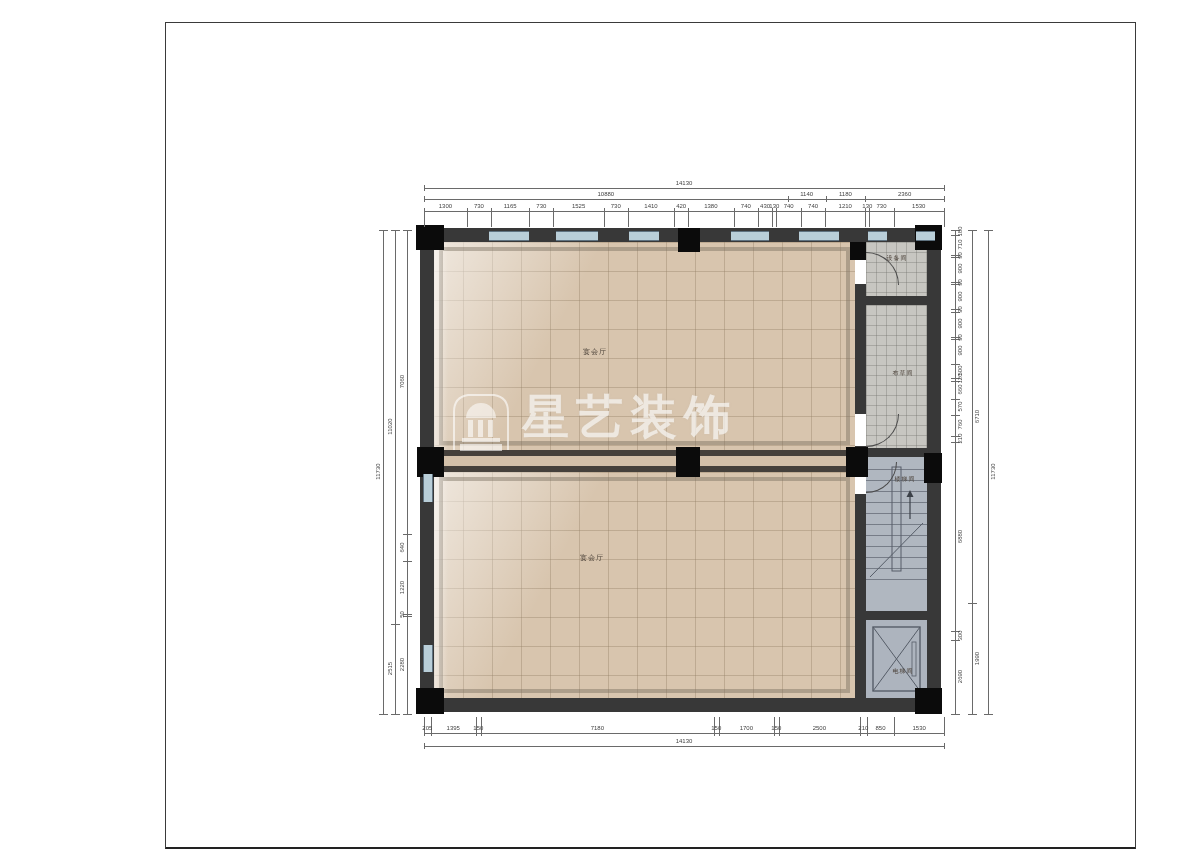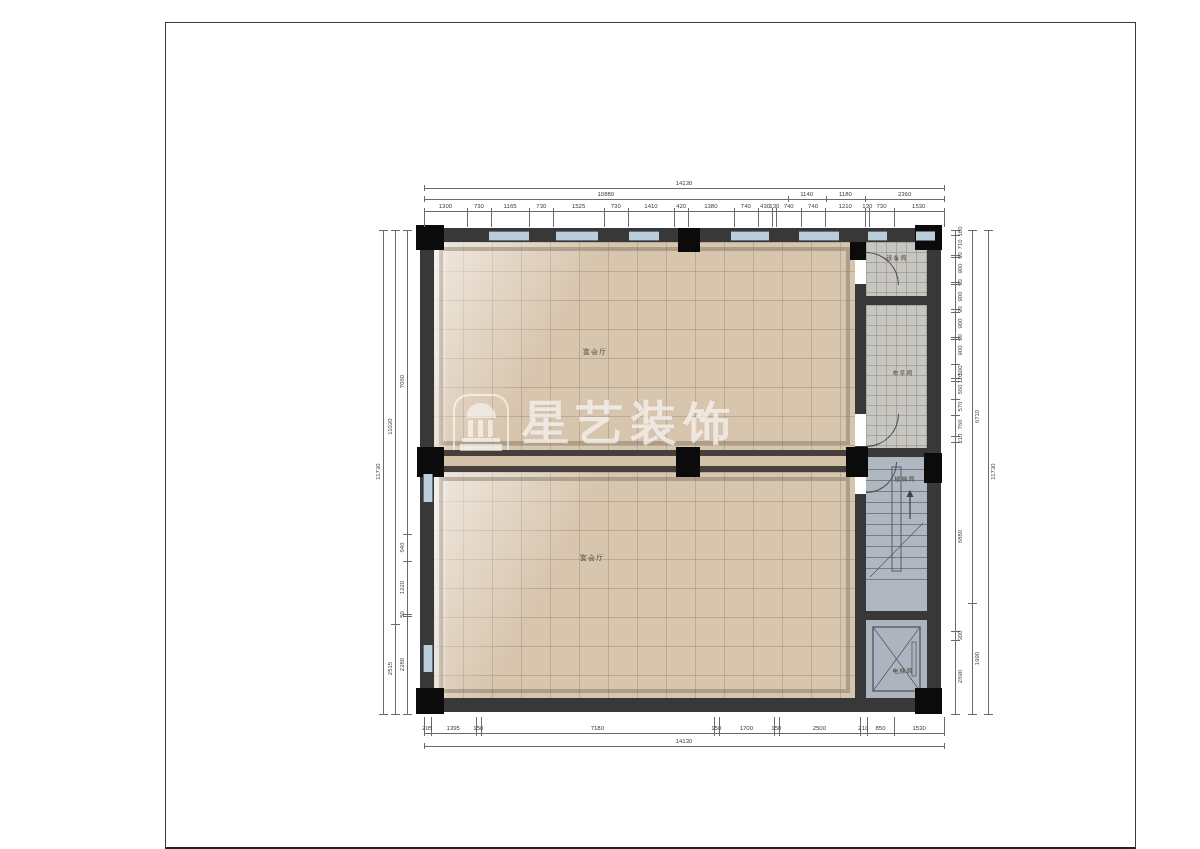--- a/index.html
+++ b/index.html
@@ -36,21 +36,21 @@
   
   .dim-line{background:#6a6a6a;}
   .dim-tick{background:#6a6a6a;}
   .dim-label{font-size:6px;color:#444;text-align:center;white-space:nowrap;line-height:7px;}
   .dim-vlabel{font-size:6px;color:#444;text-align:center;white-space:nowrap;width:44px;
               transform:rotate(-90deg);line-height:7px;}
   
   .wm{z-index:9;pointer-events:none;}
   .wm-brand{font-size:47px;font-weight:bold;color:rgba(255,255,255,.62);letter-spacing:7px;
             text-shadow:0 0 2px rgba(200,190,175,.4);white-space:nowrap;
-            font-family:"DejaVu Sans","Liberation Sans",sans-serif;margin-top:6px;}
+            font-family:"DejaVu Sans","Liberation Sans",sans-serif;}
   .wm-sub{font-size:17px;font-weight:bold;color:rgba(255,255,255,.58);letter-spacing:4px;white-space:nowrap;}
   svg{display:block;}
 </style>
 </head>
 <body>
 
 <div class="canvas">
 
   <div class="abs sheet"></div>
 

